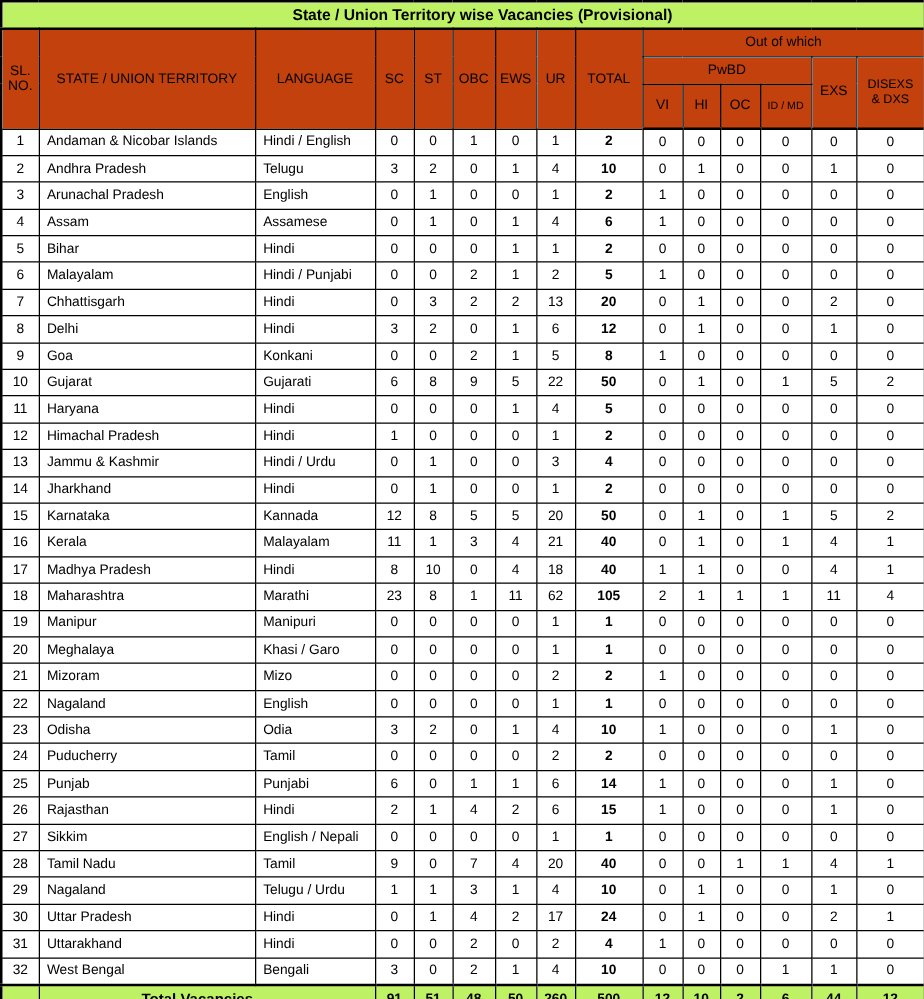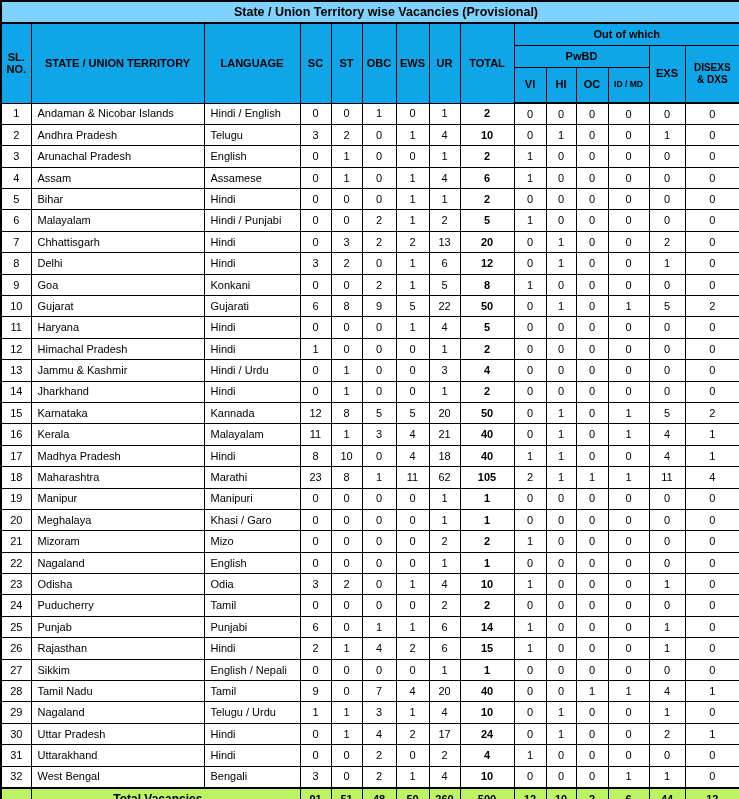--- a/index.html
+++ b/index.html
@@ -22,28 +22,28 @@
     vertical-align: middle;
     font-size: 11px;
     line-height: 1.15;
     padding: 1px 2px;
     overflow: hidden;
     white-space: nowrap;
   }
   
   th.title-cell {
     height: 22px;
-    background: #7dd3fc;
+    background: #bef264;
     font-weight: bold;
     font-size: 12.5px;
     border-bottom: 2px solid #000;
     padding-left: 33px;
   }
   
-  thead th { background: #0ea5e9; font-weight: bold; }
+  thead th { background: #c2410c; font-weight: normal; }
   thead tr.hrow1 th { height: 22px; }
   thead tr.hrow2 th { height: 22px; }
   thead tr.hrow3 th { height: 36px; }
   thead tr.hrow3 th, thead tr.hrow2 th.span-bottom { border-bottom: 2px solid #000; }
   th.pre { white-space: pre-line; }
   th.small-label { font-size: 8.5px; letter-spacing: 0; }
   th.disexs-label { font-size: 10px; white-space: pre-line; line-height: 1.2; }
   
   tbody td { height: 21.4px; background: #ffffff; }
   td.al { text-align: left; padding-left: 6px; }

